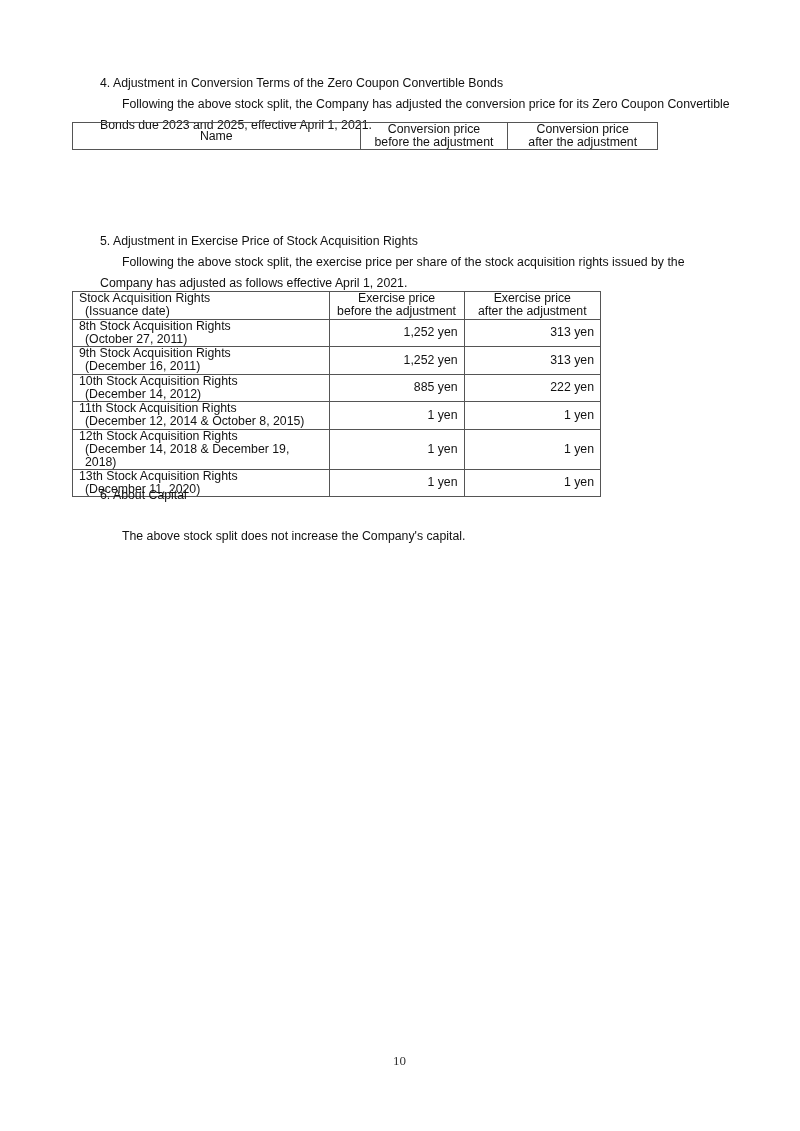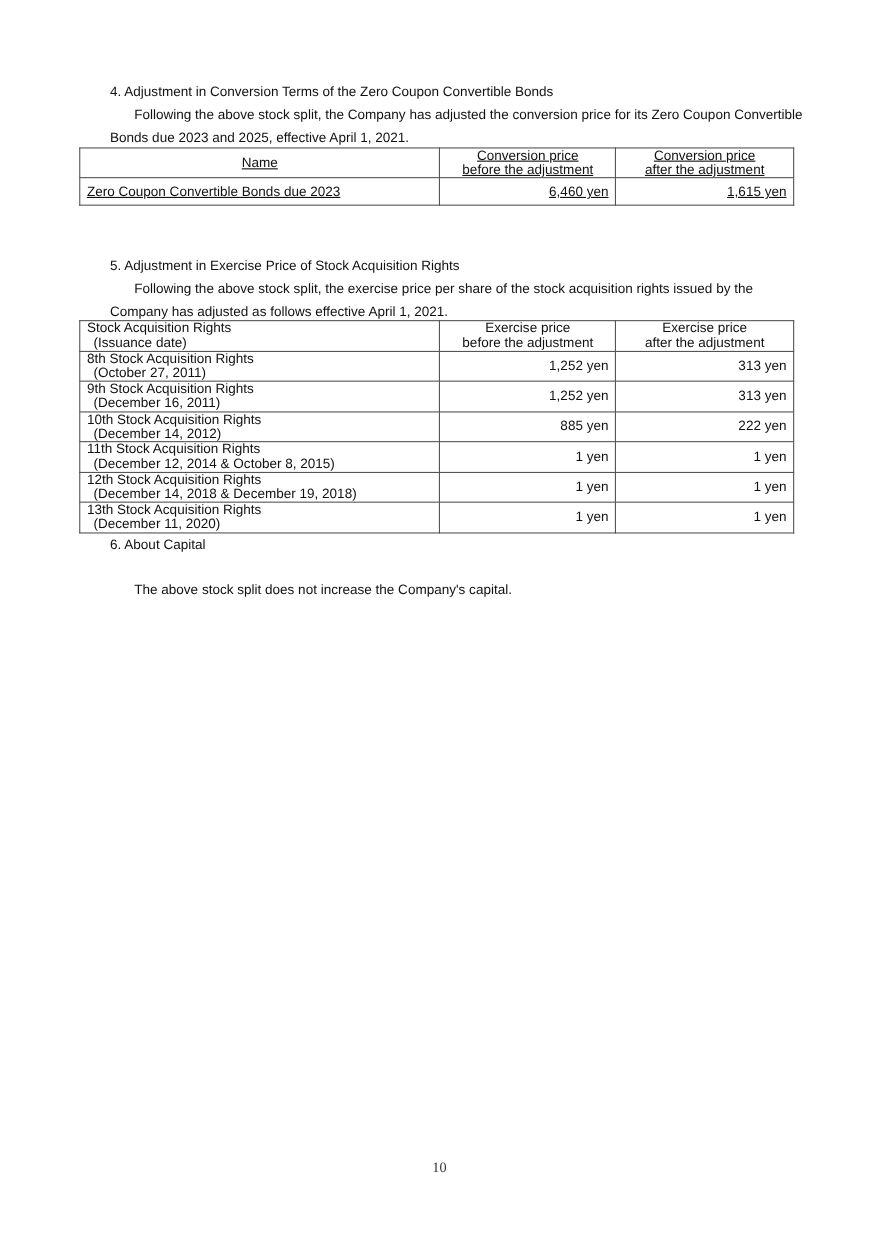--- a/index.html
+++ b/index.html
@@ -23,51 +23,46 @@
     .t2 .hdr .center { vertical-align: top; }
     .pagenum { font-family: "Liberation Serif", serif; font-size: 13px; color: #333; }
   </style>
 </head>
 <body>
 
 <div class="abs heading" style="left:100px; top:76px;">4. Adjustment in Conversion Terms of the Zero Coupon Convertible Bonds</div>
 <div class="abs para" style="left:122px; top:97px;">Following the above stock split, the Company has adjusted the conversion price for its Zero Coupon Convertible</div>
 <div class="abs para" style="left:100px; top:118px;">Bonds due 2023 and 2025, effective April 1, 2021.</div>
 
-<table class="t1" style="left:72px; top:134px; width:650px;text-decoration:underline;">
+<table class="t1" style="left:72px; top:122px; width:586px;">
   <colgroup>
       <col style="width:328px">
       <col style="width:160px">
       <col style="width:162px">
     </colgroup>
   <tbody>
       <tr class="hdr">
     <td class="center">Name</td>
     <td class="center">
       <div>Conversion price</div>
       <div>before the adjustment</div>
     </td>
     <td class="center">
       <div>Conversion price</div>
       <div>after the adjustment</div>
     </td>
   </tr>
-  <tr>
-    <td>Zero Coupon Convertible Bonds due 2023</td>
-    <td class="right">6,460 yen</td>
-    <td class="right">1,615 yen</td>
-  </tr>
 </tbody>
   </table>
 
 <div class="abs heading" style="left:100px; top:234px;">5. Adjustment in Exercise Price of Stock Acquisition Rights</div>
 <div class="abs para" style="left:122px; top:255px;">Following the above stock split, the exercise price per share of the stock acquisition rights issued by the</div>
 <div class="abs para" style="left:100px; top:276px;">Company has adjusted as follows effective April 1, 2021.</div>
 
-<table class="t2" style="left:72px; top:291px; width:650px;">
+<table class="t2" style="left:72px; top:291px; width:529px;">
   <colgroup>
       <col style="width:328px">
       <col style="width:160px">
       <col style="width:162px">
     </colgroup>
   <tbody>
       <tr class="hdr">
     <td class="namecell">
       <span>Stock Acquisition Rights</span>
       <span class="sub">(Issuance date)</span>

